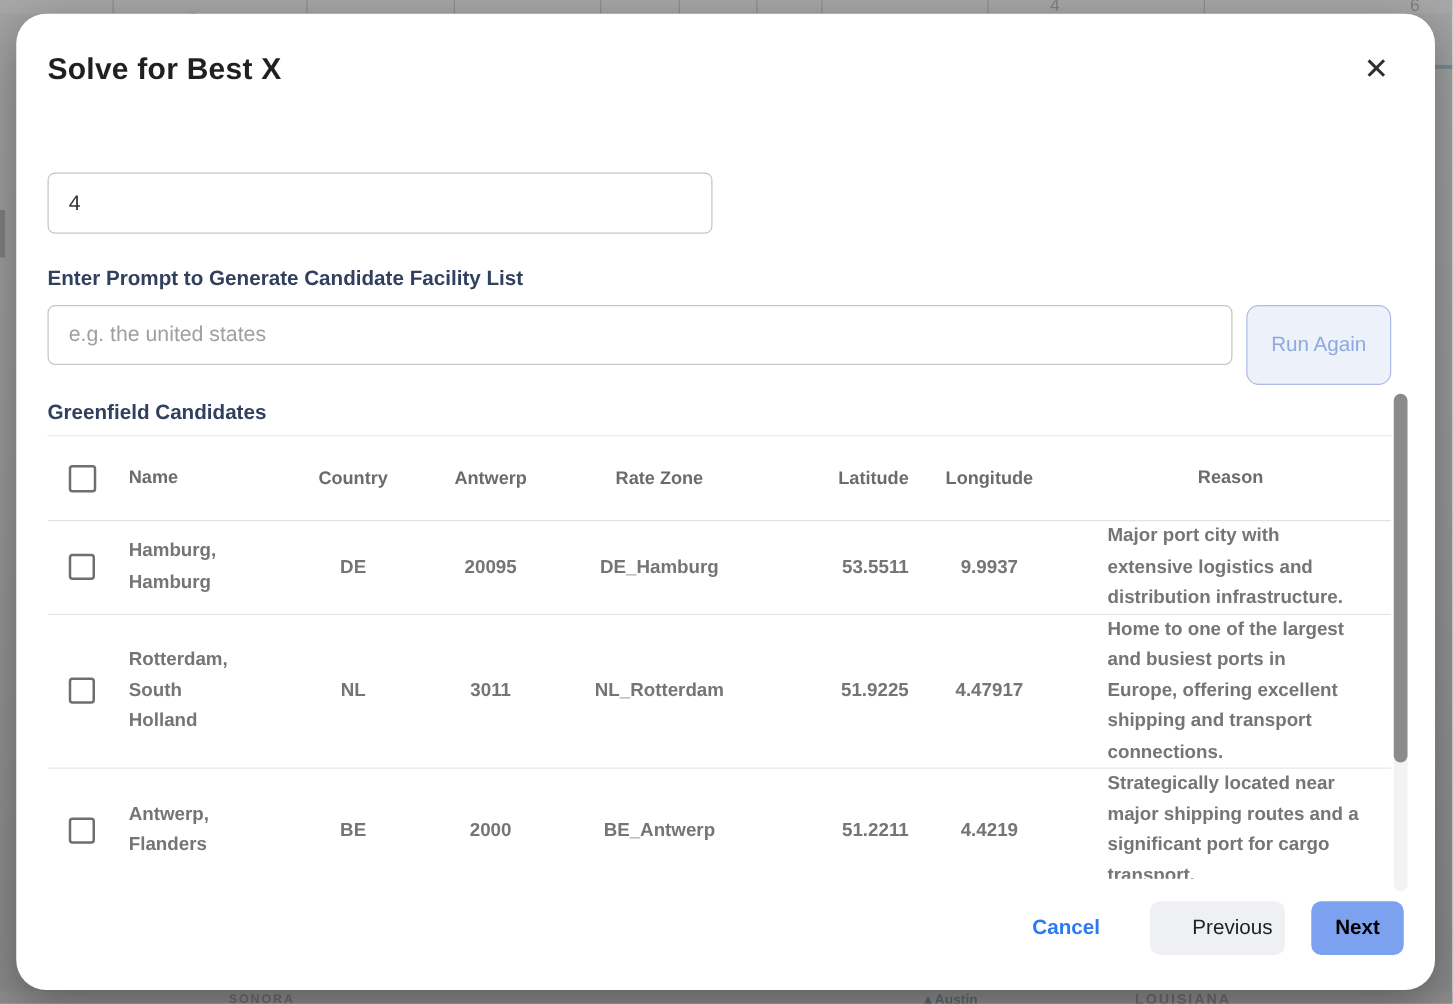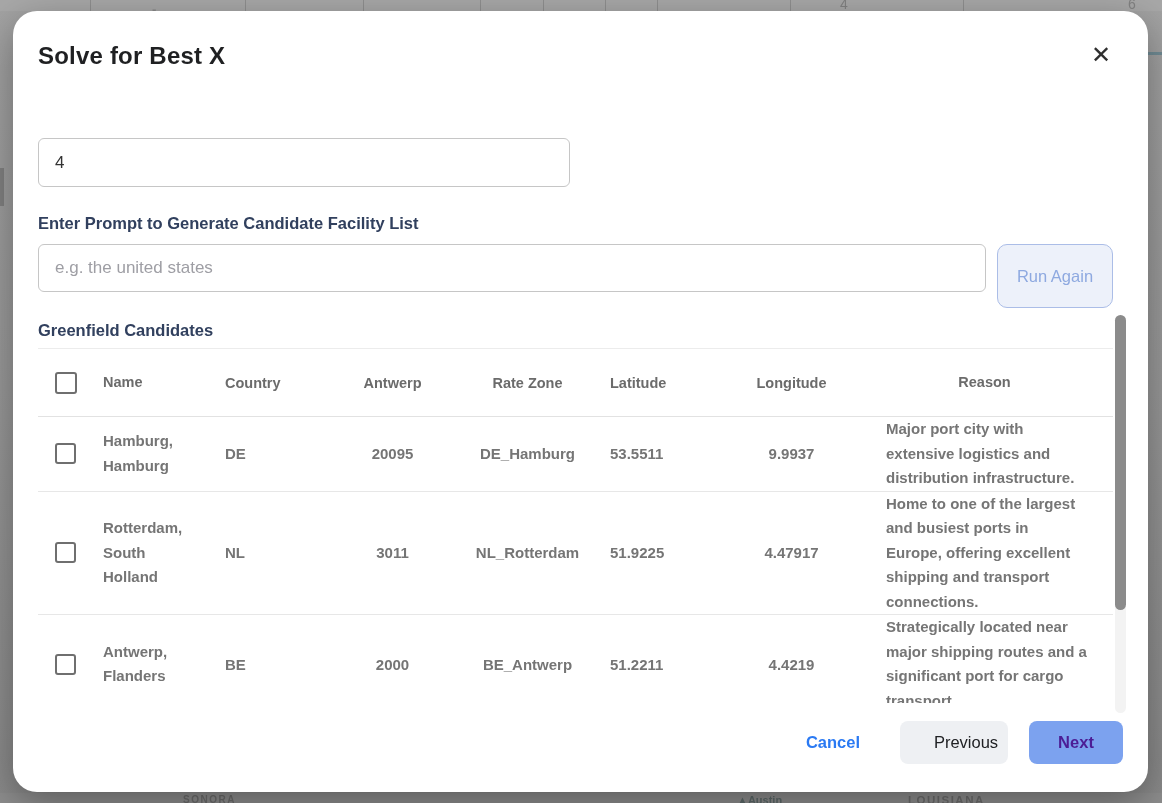--- a/index.html
+++ b/index.html
@@ -60,24 +60,24 @@
     overflow:hidden; border-top:1px solid #ececec; }
   .trow, .thead { display:flex; align-items:center; width:100%; }
   .thead { height:68px; border-bottom:1px solid #e2e2e2;
     color:#6b6b6b; font-size:14.5px; }
   .trow { border-bottom:1px solid #e7e7e7; color:var(--cell-text,#757575); font-size:15px; }
   .trow:last-child { border-bottom:none; }
   .cell { flex:0 0 auto;font-weight:bold; }
   .c-check { width:52px; padding-left:17px; display:flex; align-items:center; }
   .c-name { width:135px; padding-left:13px; padding-right:8px;
     white-space:pre-line; line-height:24.5px; }
-  .c-country { width:115px; }
+  .c-country { width:115px; text-align:center; }
   .c-postal { width:105px; text-align:center; }
   .c-zone { width:165px; text-align:center; }
-  .c-lat { width:117px; text-align:left; }
+  .c-lat { width:117px; text-align:right; }
   .c-lon { width:129px; text-align:center; }
   .c-reason { flex:1 1 auto; padding-left:30px; line-height:24.5px; }
   .c-reason .reason-text { display:block; max-width:202px; }
   .thead .c-reason { text-align:center; padding-left:0; }
   .cbx { display:inline-block; width:22px; height:22px; border:2px solid #6f6f6f;
     border-radius:3px; background:#fff; cursor:pointer; }
   .trow .cbx { width:21px; height:21px; }
 
   
   .scroll-track { position:absolute; left:1102px; top:304px; width:11px; height:398px;
@@ -87,22 +87,22 @@
 
   
   .footer { position:absolute; top:710px; right:25px; height:43px;
     display:flex; align-items:center; }
   .cancel-btn { background:none; border:none; color:var(--accent-blue,#2b7af3);
     font-size:16.5px; font-weight:600; cursor:pointer; margin-right:40px;
     font-family:"Liberation Sans", sans-serif; }
   .previous-btn { width:108px; height:43px; background:#eef0f3; border:none;
     border-radius:8px; color:#202124; font-size:16.5px; font-weight:500;
     cursor:pointer; margin-right:21px; font-family:"Liberation Sans", sans-serif;padding-left:24px; }
-  .next-btn { width:94px; height:43px; background:var(--next-bg,#7ca2ef); border:none;
-    border-radius:8px; color:#4c1d95; font-size:16.5px; font-weight:600;
+  .next-btn { width:74px; height:43px; background:var(--next-bg,#7ca2ef); border:none;
+    border-radius:8px; color:#000000; font-size:16.5px; font-weight:600;
     cursor:pointer; font-family:"Liberation Sans", sans-serif; }
 </style>
 </head>
 <body>
 
 <div class="bd-top">
   <div class="bd-col-line" style="left:90px"></div>
   <div class="bd-col-line" style="left:245px"></div>
   <div class="bd-col-line" style="left:363px"></div>
   <div class="bd-col-line" style="left:480px"></div>

